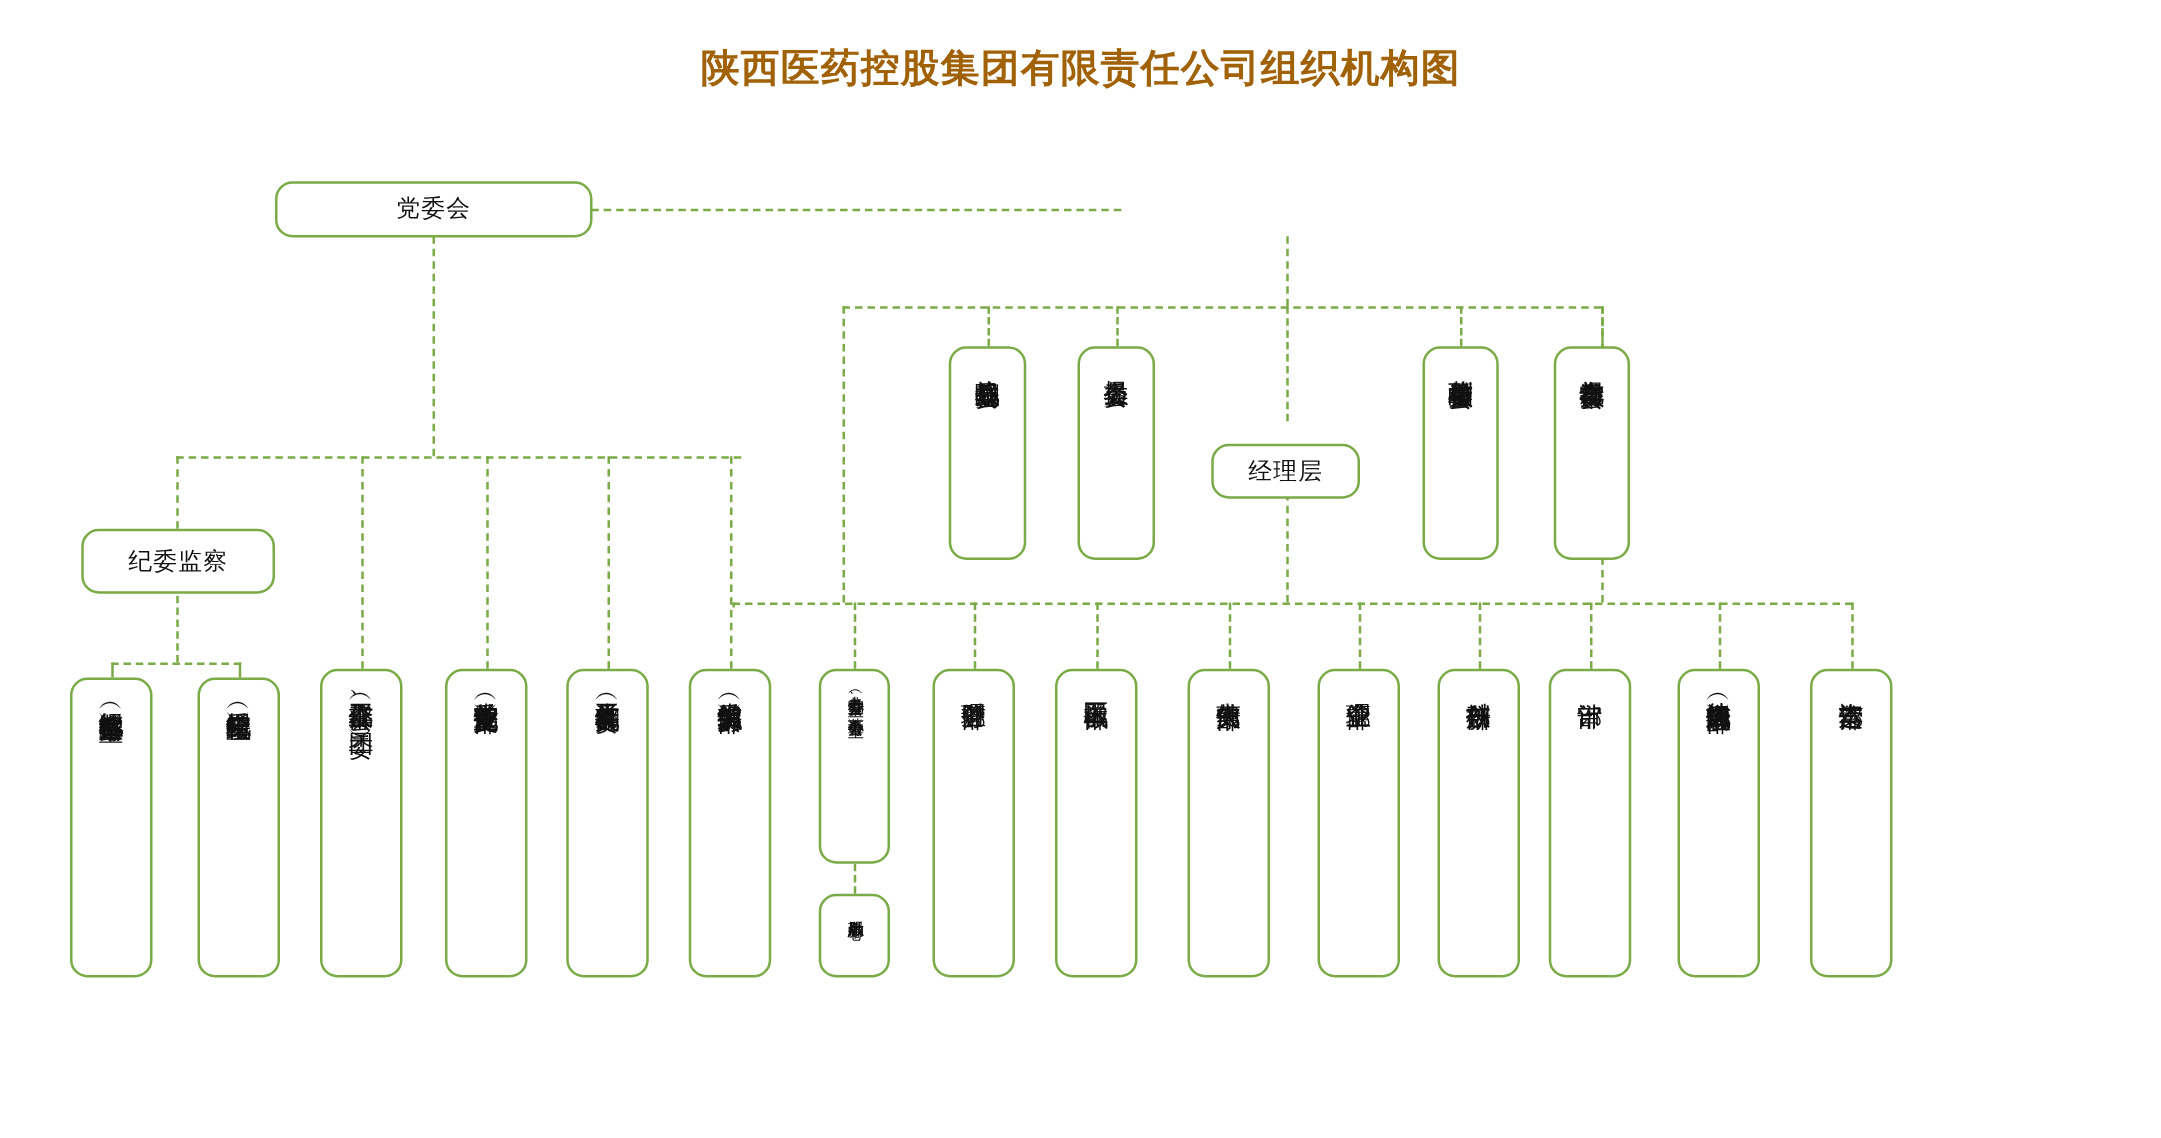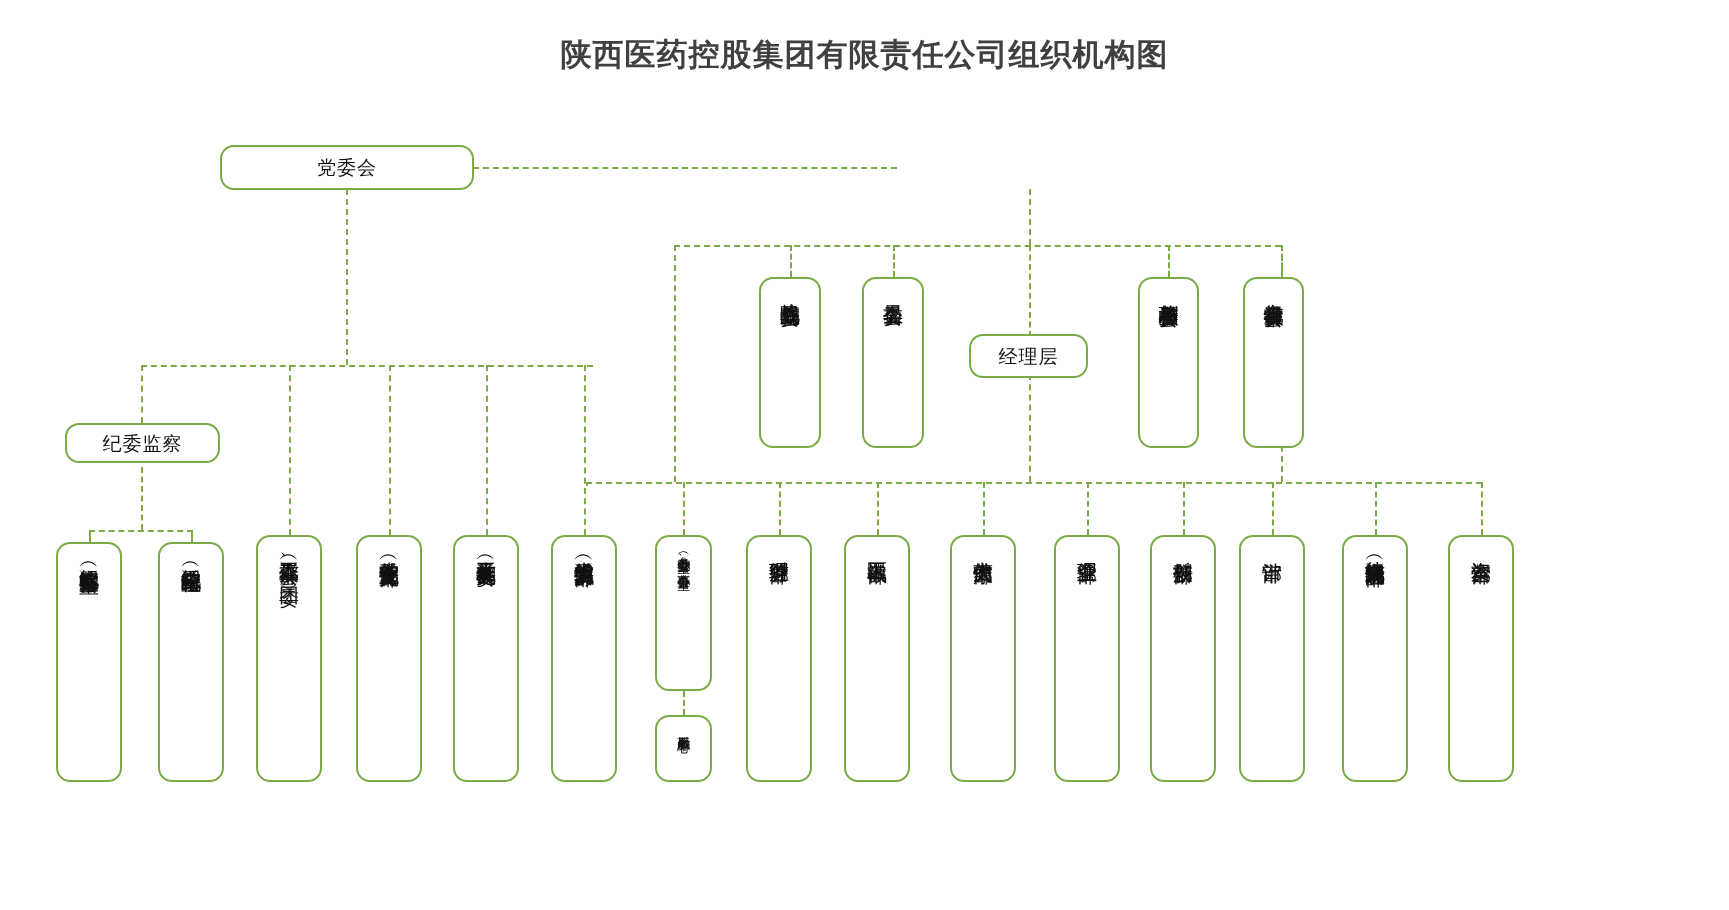--- a/index.html
+++ b/index.html
@@ -14,21 +14,21 @@
   }
   #chart{position:absolute;left:0;top:0;width:1729px;height:910px;}
 
   .title{
     position:absolute;
     left:0;top:34px;width:1729px;
     text-align:center;
     font-size:31px;
     font-weight:bold;
     letter-spacing:1px;
-    color:#404040;
+    color:#a16207;
   }
 
   
   .node{
     position:absolute;
     box-sizing:border-box;
     border:2.2px solid #7aab47;
     border-radius:14px;
     background:#ffffff;
     display:flex;
@@ -128,31 +128,31 @@
   <div class="node h-node" style="left:220px;top:145px;width:254px;height:45px;">
     <span class="lbl">党委会</span>
   </div>
 
   <div class="node v-node" style="left:759px;top:277px;width:62px;height:171px;">
     <span class="lbl">战略规划委员会</span>
   </div>
   <div class="node v-node" style="left:862px;top:277px;width:62px;height:171px;">
     <span class="lbl">提名委员会</span>
   </div>
-  <div class="node h-node" style="left:969px;top:334px;width:119px;height:44px;">
+  <div class="node h-node" style="left:969px;top:355px;width:119px;height:44px;">
     <span class="lbl">经理层</span>
   </div>
   <div class="node v-node" style="left:1138px;top:277px;width:61px;height:171px;">
     <span class="lbl">薪酬与考核委员会</span>
   </div>
   <div class="node v-node" style="left:1243px;top:277px;width:61px;height:171px;">
     <span class="lbl">合规与审计委员会</span>
   </div>
 
-  <div class="node h-node" style="left:65px;top:423px;width:155px;height:40px;">
+  <div class="node h-node" style="left:65px;top:423px;width:155px;height:52px;">
     <span class="lbl">纪委监察</span>
   </div>
   <div class="node v-node" style="left:56px;top:542px;width:66px;height:240px;">
     <span class="lbl">纪检监察室（巡察办公室）</span>
   </div>
   <div class="node v-node" style="left:158px;top:542px;width:66px;height:240px;">
     <span class="lbl">纪委综合室（纪检组）</span>
   </div>
 
   <div class="node v-node" style="left:256px;top:535px;width:66px;height:247px;">

